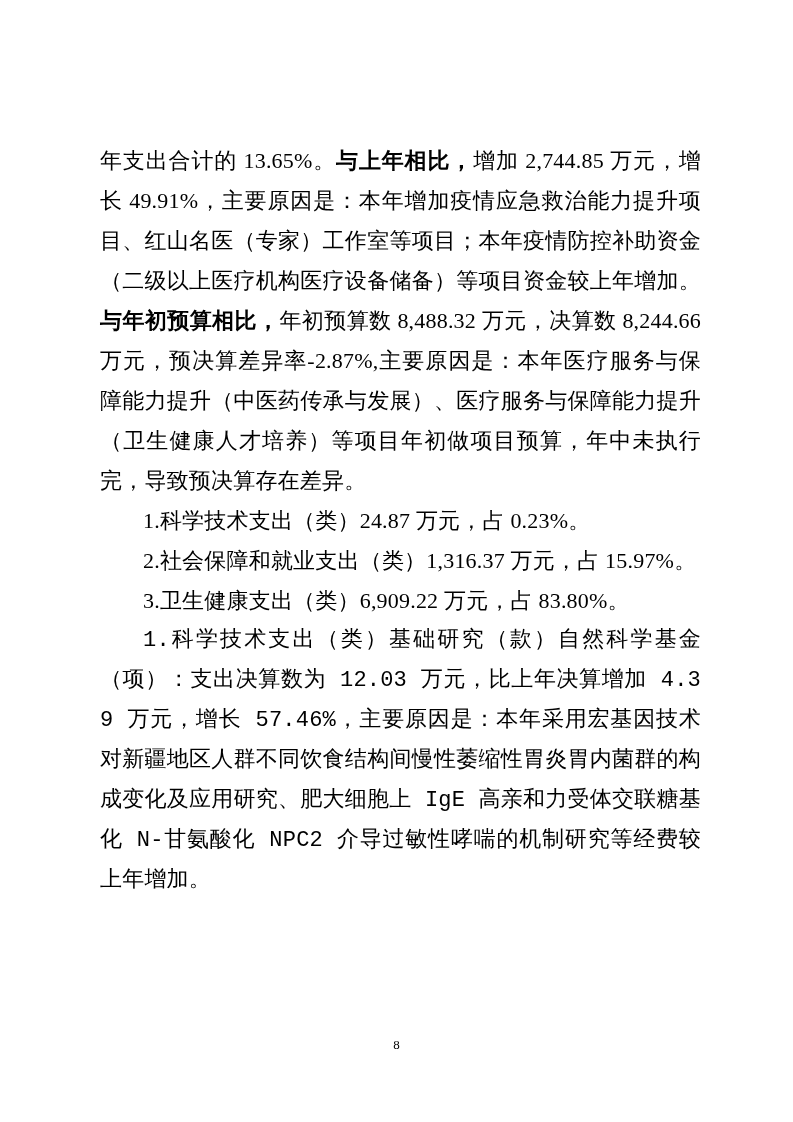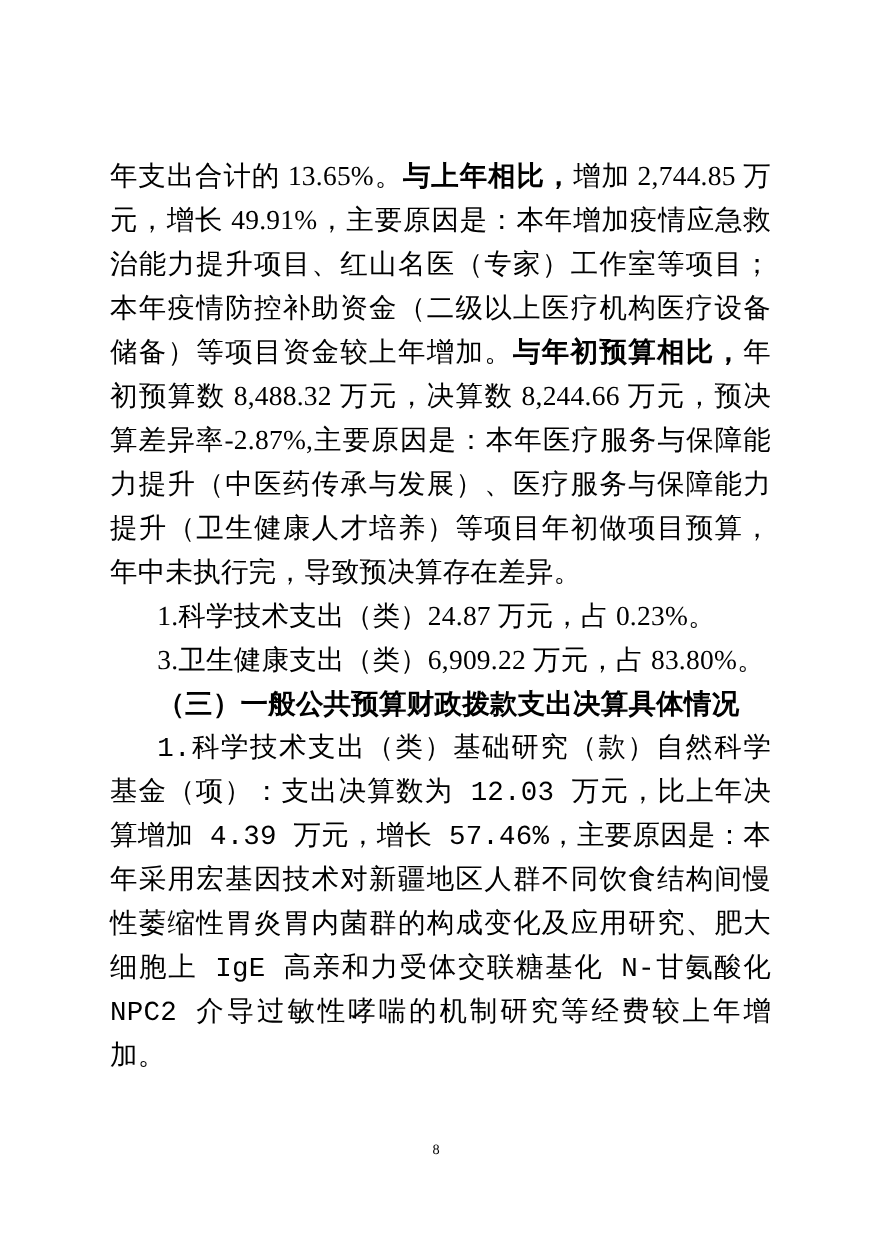--- a/index.html
+++ b/index.html
@@ -14,21 +14,21 @@
     font-family: "Liberation Serif", "DejaVu Serif", serif;
     color: #000000;
   }
   .content {
     position: absolute;
     left: 100px;
     top: 141px;
     width: 601px;
   }
   .para {
-    font-size: 25px;
+    font-size: 22px;
     line-height: 40px;
     text-align: justify;
     text-justify: inter-ideograph;
     letter-spacing: 0.2px;
     word-break: break-all;
   }
   .para.heading { font-weight: bold; text-indent: 43px; }
   .para.item { text-indent: 43px; }
   .para.body-indent { text-indent: 43px; font-family: Liberation Mono, monospace; }
   .bold { font-weight: bold; }
@@ -43,18 +43,18 @@
     color: #000000;
   }
 </style>
 </head>
 <body>
 
 <div class="sheet">
   <div class="content">
       <div class="para body"><span>年支出合计的 13.65%。</span><span class="bold">与上年相比，</span><span>增加 2,744.85 万元，增长 49.91%，主要原因是：本年增加疫情应急救治能力提升项目、红山名医（专家）工作室等项目；本年疫情防控补助资金（二级以上医疗机构医疗设备储备）等项目资金较上年增加。</span><span class="bold">与年初预算相比，</span><span>年初预算数 8,488.32 万元，决算数 8,244.66 万元，预决算差异率-2.87%,主要原因是：本年医疗服务与保障能力提升（中医药传承与发展）、医疗服务与保障能力提升（卫生健康人才培养）等项目年初做项目预算，年中未执行完，导致预决算存在差异。</span></div>
       <div class="para item"><span>1.科学技术支出（类）24.87 万元，占 0.23%。</span></div>
+      <div class="para item"><span>2.社会保障和就业支出（类）1,316.37 万元，占 15.97%。</span></div>
       <div class="para item"><span>3.卫生健康支出（类）6,909.22 万元，占 83.80%。</span></div>
-      <div class="para heading"><span class="bold">（三）一般公共预算财政拨款支出决算具体情况</span></div>
       <div class="para body-indent"><span>1.科学技术支出（类）基础研究（款）自然科学基金（项）：支出决算数为 12.03 万元，比上年决算增加 4.39 万元，增长 57.46%，主要原因是：本年采用宏基因技术对新疆地区人群不同饮食结构间慢性萎缩性胃炎胃内菌群的构成变化及应用研究、肥大细胞上 IgE 高亲和力受体交联糖基化 N-甘氨酸化 NPC2 介导过敏性哮喘的机制研究等经费较上年增加。</span></div>
     </div>
   <div class="page-number">8</div>
 </div>
 
 </body></html>

